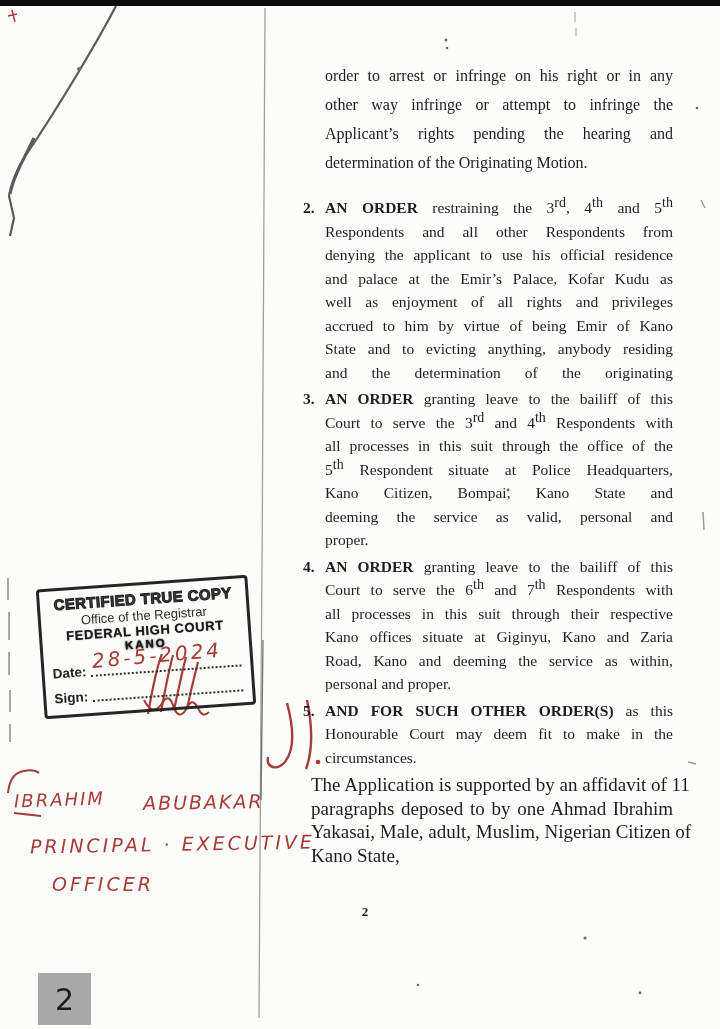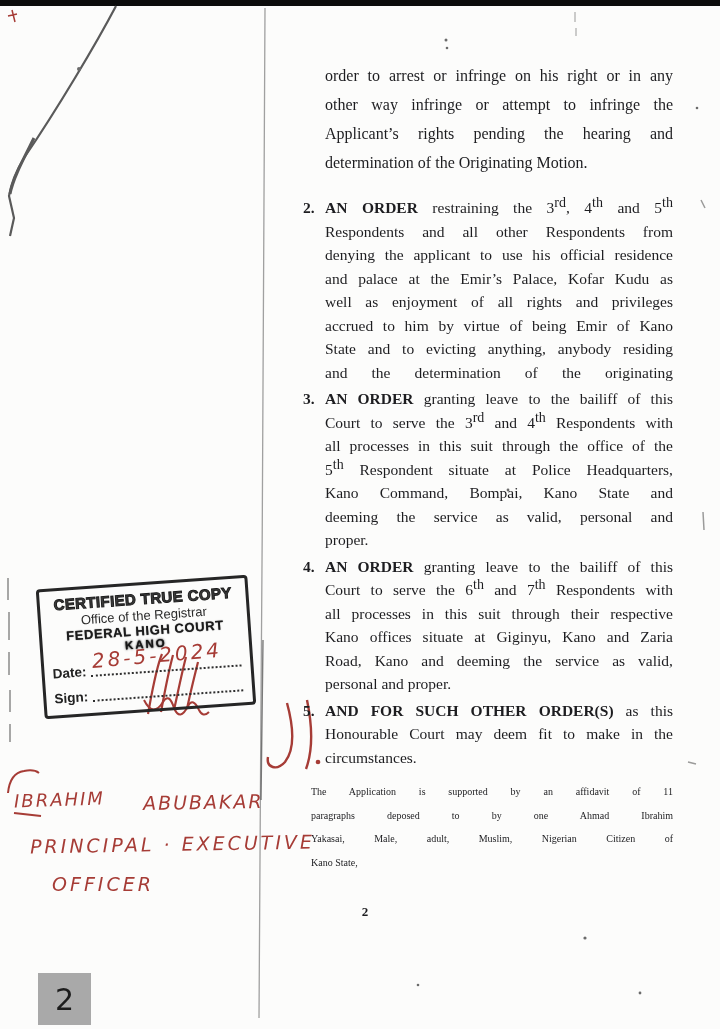--- a/index.html
+++ b/index.html
@@ -18,21 +18,21 @@
   .artifacts .fold{stroke:#8f8f8f;fill:none;}
   .artifacts .red{stroke:var(--red-ink);fill:none;}
   .artifacts .reddot{fill:var(--red-ink);stroke:none;}
   .artifacts .speck{fill:#6b6b6b;stroke:none;}
 
   
   .intro{position:absolute;left:325px;top:61px;width:348px;font-size:16px;line-height:29px;}
   .orders{position:absolute;left:303px;top:196px;width:370px;font-size:15.5px;line-height:23.5px;}
   .order-item{position:relative;padding-left:22px;margin-bottom:3px;}
   .order-num{position:absolute;left:0;top:0;font-weight:bold;}
-  .closing{margin-left:8px;margin-top:11px;width:362px;font-size:10px;line-height:23.5px;}
+  .closing{margin-left:8px;margin-top:4px;width:362px;font-size:19px;line-height:23.5px;}
   .doc-line{text-align:justify;text-align-last:justify;white-space:nowrap;}
   .doc-line.last{text-align-last:left;}
   .doc-line .b{font-weight:bold;}
   .doc-line sup{font-size:14px;line-height:0;vertical-align:6px;letter-spacing:0;}
   .footer-num{position:absolute;left:330px;top:904px;width:70px;text-align:center;
     font-size:13px;font-weight:bold;}
 
   
   .stamp{
     position:absolute;left:40px;top:582px;width:212px;box-sizing:border-box;
@@ -126,31 +126,31 @@
         <div class="doc-line"><span>accrued to him by virtue of being Emir of Kano</span></div>
         <div class="doc-line"><span>State and to evicting anything, anybody residing</span></div>
         <div class="doc-line"><span>and the determination of the originating</span></div>
       </div>
       <div class="order-item">
         <span class="order-num">3.</span>
         <div class="doc-line"><span class="b">AN ORDER</span><span> granting leave to the bailiff of this</span></div>
         <div class="doc-line"><span>Court to serve the 3</span><sup>rd</sup><span> and 4</span><sup>th</sup><span> Respondents with</span></div>
         <div class="doc-line"><span>all processes in this suit through the office of the</span></div>
         <div class="doc-line"><span>5</span><sup>th</sup><span> Respondent situate at Police Headquarters,</span></div>
-        <div class="doc-line"><span>Kano Command, Bompai, Kano State and</span></div>
+        <div class="doc-line"><span>Kano Citizen, Bompai, Kano State and</span></div>
         <div class="doc-line"><span>deeming the service as valid, personal and</span></div>
         <div class="doc-line last"><span>proper.</span></div>
       </div>
       <div class="order-item">
         <span class="order-num">4.</span>
         <div class="doc-line"><span class="b">AN ORDER</span><span> granting leave to the bailiff of this</span></div>
         <div class="doc-line"><span>Court to serve the 6</span><sup>th</sup><span> and 7</span><sup>th</sup><span> Respondents with</span></div>
         <div class="doc-line"><span>all processes in this suit through their respective</span></div>
         <div class="doc-line"><span>Kano offices situate at Giginyu, Kano and Zaria</span></div>
-        <div class="doc-line"><span>Road, Kano and deeming the service as valid,</span></div>
+        <div class="doc-line"><span>Road, Kano and deeming the service as within,</span></div>
         <div class="doc-line last"><span>personal and proper.</span></div>
       </div>
       <div class="order-item">
         <span class="order-num">5.</span>
         <div class="doc-line"><span class="b">AND FOR SUCH OTHER ORDER(S)</span><span> as this</span></div>
         <div class="doc-line"><span>Honourable Court may deem fit to make in the</span></div>
         <div class="doc-line last"><span>circumstances.</span></div>
       </div>
       <div class="closing">
         <div class="doc-line"><span>The Application is supported by an affidavit of 11</span></div>

